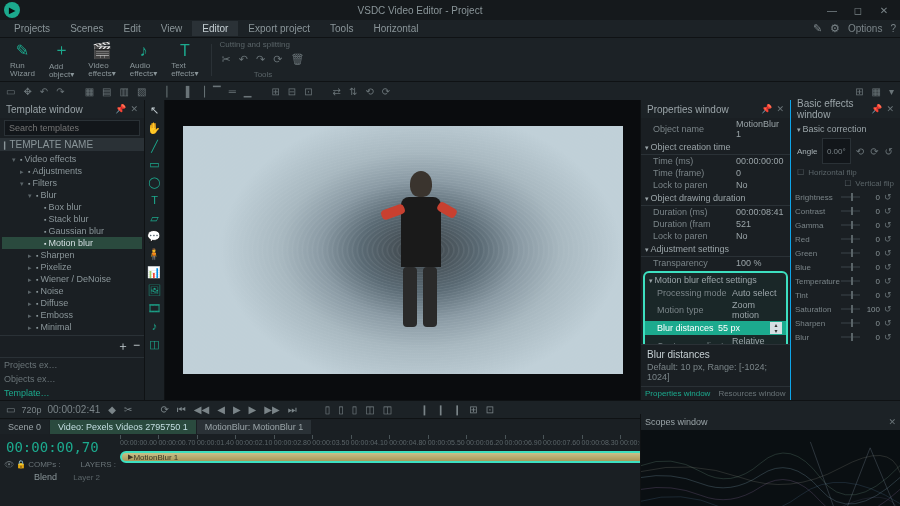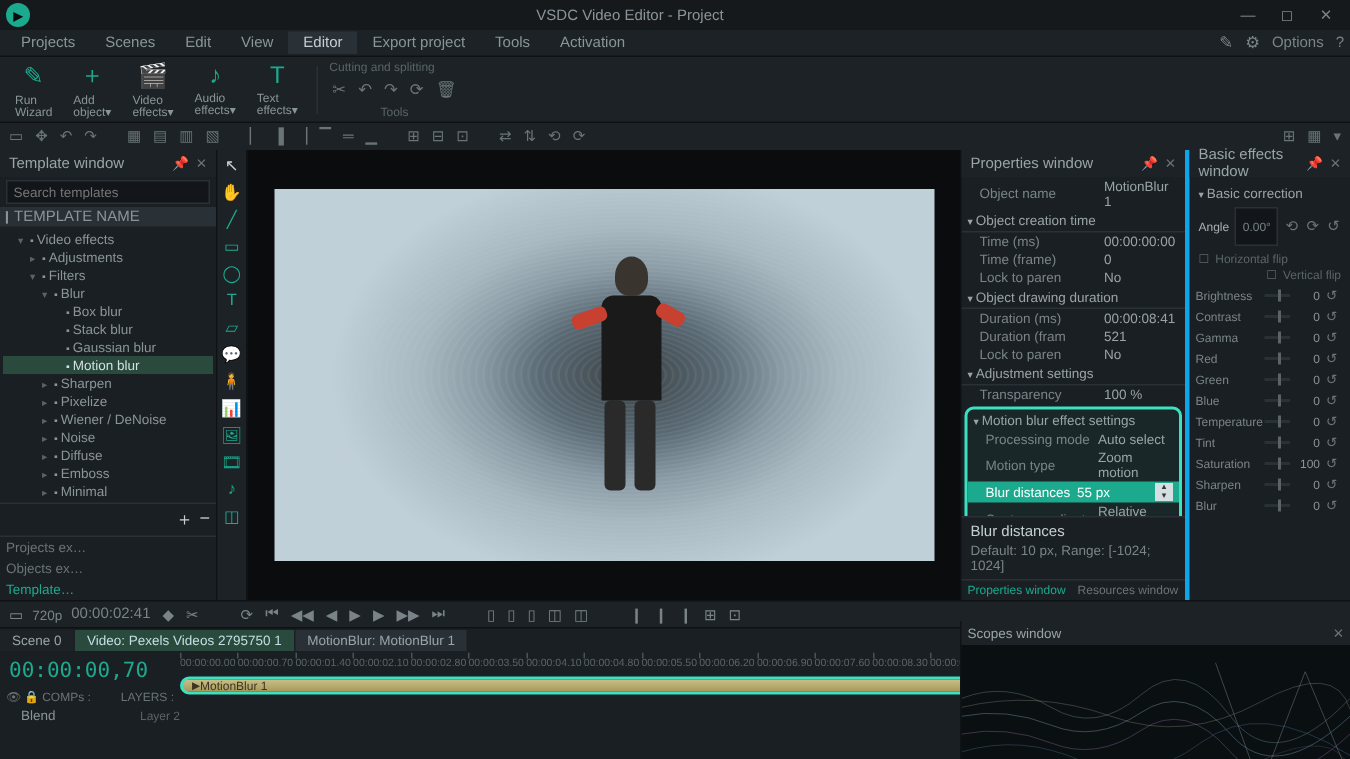--- a/index.html
+++ b/index.html
@@ -86,21 +86,21 @@
 .highlight-box .prop-row.sel .key, .highlight-box .prop-row.sel .val { color: #fff; }
 .highlight-box .stepper { display: flex; flex-direction: column; width: 12px; margin-left: 2px; }
 .highlight-box .stepper span { height: 6px; background: #d5dfe3; font-size: 6px; text-align: center; line-height: 6px; color: #333; }
 .props-help { padding: 4px 6px; font-size: 9px; color: #7a8488; border-top: 1px solid #2a3136; }
 .props-help-title { color: #c5cfd3; font-size: 10px; margin-bottom: 2px; }
 .props-tabs { display: flex; font-size: 8px; border-top: 1px solid #2a3136; }
 .props-tab { padding: 2px 4px; color: #6a7478; }
 .props-tab.active { color: #1caa8e; }
 
 
-.basic { width: 110px; background: #1a1f23; border-left: 3px solid #0ea5e9; display: flex; flex-direction: column; }
+.basic { width: 110px; background: #1a1f23; border-left: 1px solid #0ea5e9; display: flex; flex-direction: column; }
 .basic-body { padding: 4px; font-size: 9px; }
 .basic-sectitle { color: #9aa4a8; padding: 2px; }
 .basic-ctrl-row { display: flex; align-items: center; gap: 4px; padding: 2px; }
 .angle-in { width: 34px; height: 26px; background: #12161a; border: 1px solid #2a3136; font-size: 8px; display: flex; align-items: center; padding: 0 4px; color: #7a8488; }
 .circ-btn { width: 14px; height: 14px; display: flex; align-items: center; justify-content: center; color: #6a7478; font-size: 10px; cursor: pointer; }
 .flip-row { display: flex; gap: 4px; font-size: 8px; color: #5a6468; padding: 2px; }
 .slider-row { display: flex; align-items: center; gap: 4px; padding: 2px 0; }
 .slider-label { width: 42px; color: #7a8488; font-size: 8px; }
 .slider-track { flex: 1; height: 2px; background: #2a3136; position: relative; }
 .slider-track .thumb { position: absolute; left: 50%; top: -3px; width: 2px; height: 8px; background: #5a6468; }
@@ -113,21 +113,21 @@
 
 
 .timeline { height: 110px; background: #1a1f23; border-top: 1px solid #0f1214; display: flex; flex-direction: column; }
 .tl-tabs { height: 16px; display: flex; align-items: center; font-size: 9px; }
 .tl-tab { padding: 2px 8px; background: #2a3136; color: #9aa4a8; margin-right: 1px; cursor: pointer; }
 .tl-tab.scene { background: #1c2226; }
 .tl-body { display: flex; flex: 1; }
 .tl-left { width: 120px; display: flex; flex-direction: column; }
 .tl-timecode { padding: 4px 6px; color: #1caa8e; font-size: 14px; font-family: monospace; }
 .tl-tracks-hdr { display: flex; gap: 2px; padding: 1px 4px; font-size: 8px; color: #6a7478; align-items: center; }
-.tl-track { display: flex; padding: 1px 0; font-size: 9px; color: #8a9599; align-items: center; gap: 4px; height: 14px; }
+.tl-track { display: flex; padding: 1px 20px; font-size: 9px; color: #8a9599; align-items: center; gap: 4px; height: 14px; }
 .tl-right { flex: 1; position: relative; }
 .tl-ruler { height: 16px; display: flex; align-items: center; font-size: 7px; color: #5a6468; position: relative; overflow: hidden; }
 .tl-tick { position: absolute; top: 0; }
 .tl-tick .mark { width: 1px; height: 4px; background: #4a5458; }
 .tl-tick .lbl { font-size: 7px; }
 .tl-clip-row { height: 14px; position: relative; }
 .tl-motionblur-clip { position: absolute; left: 0; right: 2px; top: 0; height: 12px; background: linear-gradient(#c8c088, #a89858); border: 2px solid #3de0c0; border-radius: 6px; display: flex; align-items: center; padding: 0 6px; font-size: 8px; color: #3a3525; }
 
 
 .scopes { position: absolute; right: 0; bottom: 18px; width: 260px; height: 130px; background: #151a1e; border-left: 1px solid #0f1214; display: flex; flex-direction: column; }
@@ -157,21 +157,21 @@
 
 <div class="menubar">
   <div class="menubar-left" id="menu-left">
       <div class="menuitem">Projects</div>
       <div class="menuitem">Scenes</div>
       <div class="menuitem">Edit</div>
       <div class="menuitem">View</div>
       <div class="menuitem active">Editor</div>
       <div class="menuitem">Export project</div>
       <div class="menuitem">Tools</div>
-      <div class="menuitem">Activation</div>
+      <div class="menuitem">Horizontal</div>
     </div>
   <div class="menubar-right">
     <span class="gear">✎</span>
     <span class="gear">⚙</span>
     <span>Options</span>
     <span>?</span>
   </div>
 </div>
 
 <div class="ribbon">

